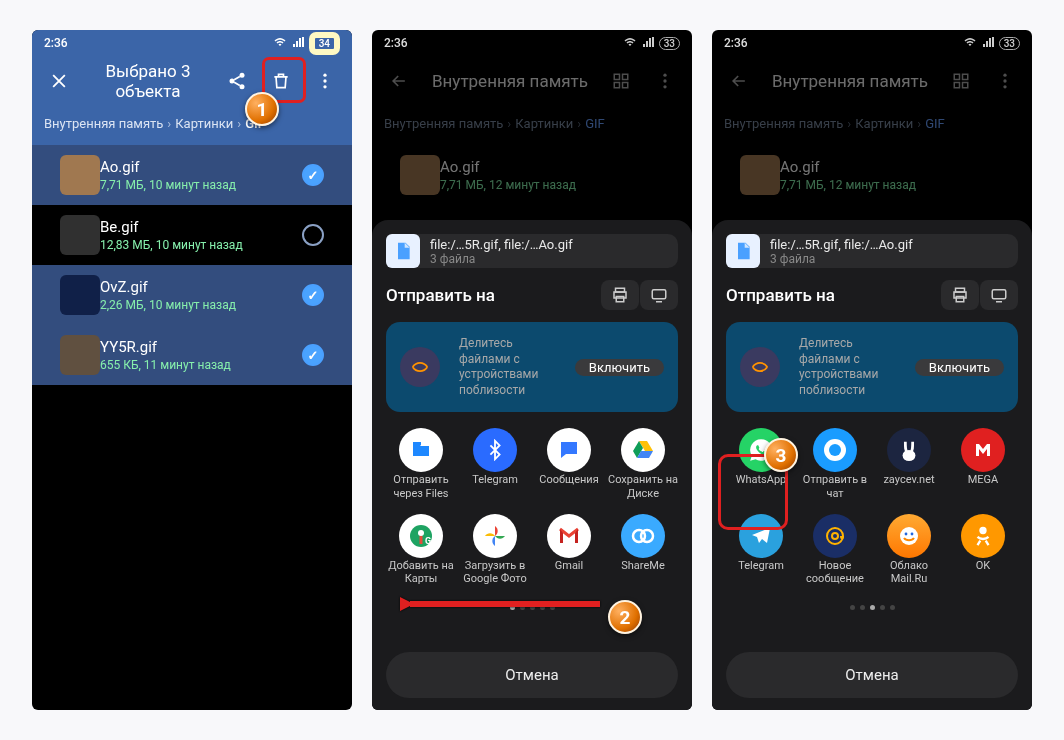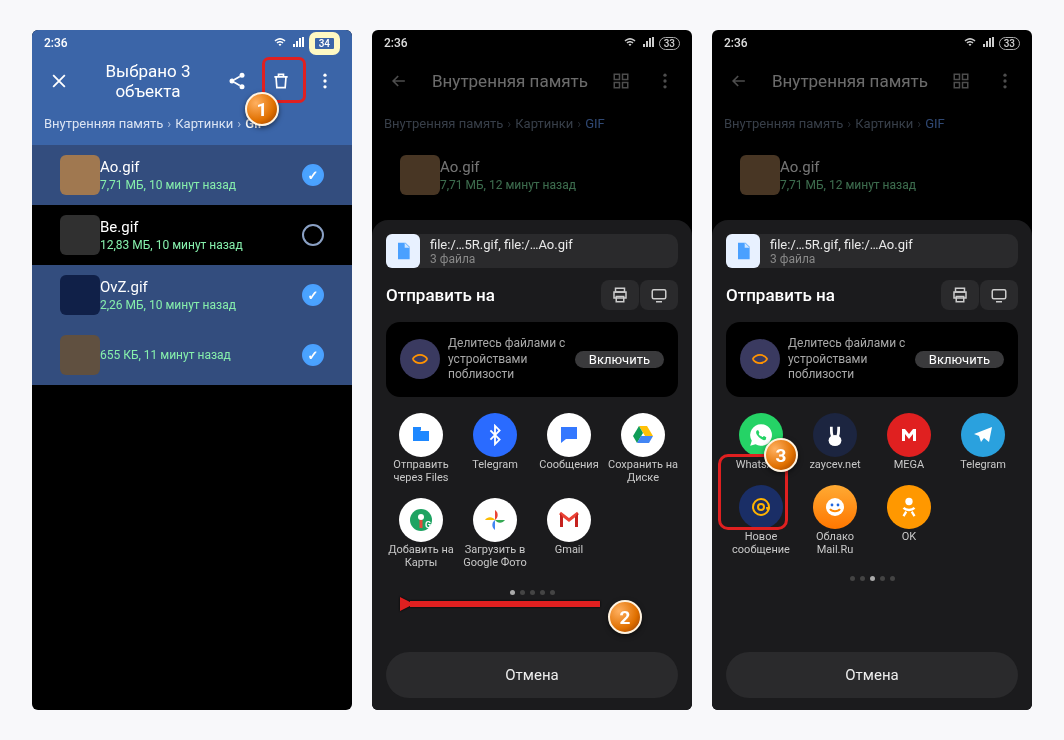--- a/index.html
+++ b/index.html
@@ -118,22 +118,22 @@
   .file-chip .fc { font-size: 12px; color: #888; }
   .send-row {
     display: flex; align-items: center; gap: 1px;
   }
   .send-row .lbl { font-size: 17px; font-weight: 500; color: #fff; flex: 1; }
   .rpill {
     width: 38px; height: 30px; border-radius: 8px; background: #2a2a2c;
     display: flex; align-items: center; justify-content: center;
   }
   .nearby {
-    background: #000000; border-radius: 14px;
-    padding: 14px; display: flex; align-items: center; gap: 8px;
+    background: #0c4a6e; border-radius: 14px;
+    padding: 14px; display: flex; align-items: center; gap: 19px;
   }
   .nearby-ic {
     width: 40px; height: 40px; border-radius: 50%;
     background: #3a3a60;
     display:flex;align-items:center;justify-content:center;
   }
   .nearby-ic svg { filter: hue-rotate(170deg) saturate(2); }
   .nearby .txt { flex:1; font-size: 12px; color: #a8a8a8; line-height: 1.3; }
   .enable-btn {
     background: #3a3a3c; color: #fff;
@@ -280,20 +280,21 @@
           <div class="thumb" style="background:#102048"></div>
    <div class="info">
             <div class="name">OvZ.gif</div>
    <div class="meta">2,26 МБ, 10 минут назад</div>
           </div>
    <div class="check on">✓</div>
         </div>
         <div class="row sel">
           <div class="thumb" style="background:#605040"></div>
    <div class="info">
+            <div class="name">YY5R.gif</div>
    <div class="meta">655 КБ, 11 минут назад</div>
           </div>
    <div class="check on">✓</div>
         </div>
       </div>
   </div>
 
   <div class="phone">
     <div class="statusbar">
       <span>2:36</span>
@@ -446,20 +447,29 @@
             <div class="app-ic ic-gmail">
               <svg width="24" height="24" viewBox="0 0 24 24">
                 <rect x="3" y="5" width="18" height="14" fill="#fff"></rect>
                 <path d="M3 5l9 7 9-7" stroke="#ea4335" stroke-width="3" fill="none"></path>
                 <path d="M3 5v14h3V9" fill="#c5221f"></path>
                 <path d="M21 5v14h-3V9" fill="#c5221f"></path>
               </svg>
             </div>
       <div class="lbl">Gmail</div>
           </div>
+          <div class="app">
+            <div class="app-ic ic-shareme">
+              <svg width="24" height="24" viewBox="0 0 24 24" fill="none" stroke="#fff" stroke-width="2.5">
+                <circle cx="8" cy="12" r="6"></circle>
+                <circle cx="16" cy="12" r="6"></circle>
+              </svg>
+            </div>
+      <div class="lbl">ShareMe</div>
+          </div>
         </div>
       <div class="pager">
           <span class="on"></span>
           <span></span>
           <span></span>
           <span></span>
           <span></span>
         </div>
       <svg class="arrow" style="left:28px;bottom:86px" width="210" height="40">
         <defs>
@@ -568,20 +578,29 @@
       <div class="app-grid" id="apps3">
           <div class="app">
             <div class="app-ic ic-whatsapp">
               <svg width="26" height="26" viewBox="0 0 24 24" fill="#fff">
                 <path d="M12 2a10 10 0 0 0-8.5 15.2L2 22l5-1.4A10 10 0 1 0 12 2zm4.8 13.7c-.2.6-1.2 1.1-1.7 1.1-1.2.1-2.2-.5-3.8-1.7-1.8-1.4-2.9-3.2-3-3.4-.1-.2-.8-1.1-.8-2.1s.5-1.5.7-1.7c.2-.2.4-.2.6-.2h.4c.1 0 .3 0 .5.4l.7 1.7c.1.1 0 .3 0 .4l-.3.5c-.1.1-.2.3-.1.5.1.2.6 1 1.3 1.6.9.8 1.6 1 1.9 1.1.2.1.4 0 .5-.1l.6-.7c.2-.2.3-.2.5-.1l1.6.8c.2.1.3.1.4.3 0 .1 0 .7-.2 1.3z"></path>
               </svg>
             </div>
       <div class="lbl">WhatsApp</div>
           </div>
           <div class="app">
+            <div class="app-ic ic-sendchat">
+              <svg width="24" height="24" viewBox="0 0 24 24">
+                <circle cx="12" cy="12" r="11" fill="#fff"></circle>
+                <circle cx="12" cy="12" r="6" fill="#1a9cff"></circle>
+              </svg>
+            </div>
+      <div class="lbl">Отправить в чат</div>
+          </div>
+          <div class="app">
             <div class="app-ic ic-zaycev">
               <svg width="22" height="26" viewBox="0 0 24 28">
                 <ellipse cx="12" cy="20" rx="7" ry="6" fill="#fff"></ellipse>
                 <path d="M8 5c0 6 0 10 2 11M16 5c0 6 0 10-2 11" stroke="#fff" stroke-width="3" fill="none"></path>
               </svg>
             </div>
       <div class="lbl">zaycev.net</div>
           </div>
           <div class="app">
             <div class="app-ic ic-mega">

